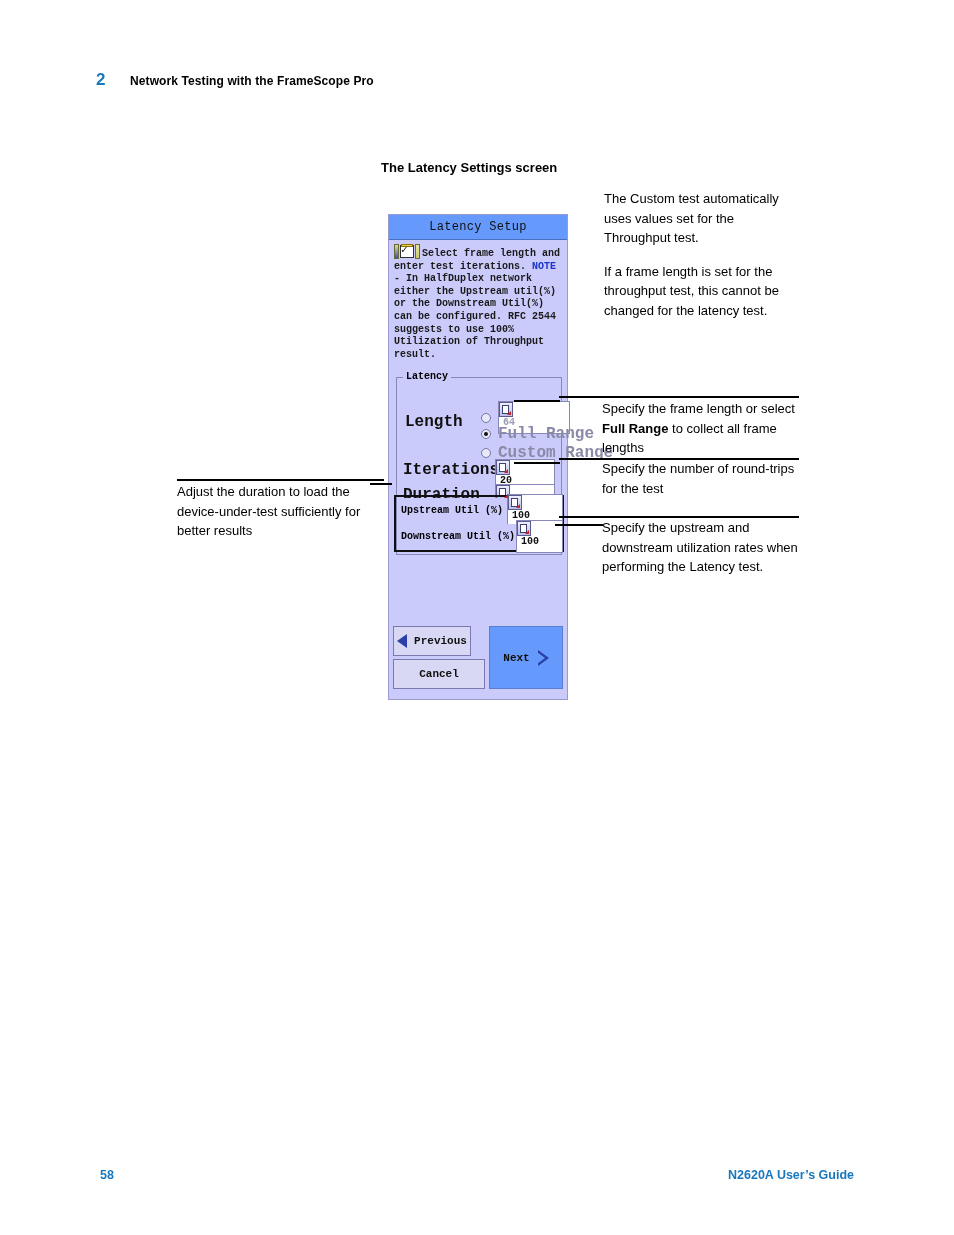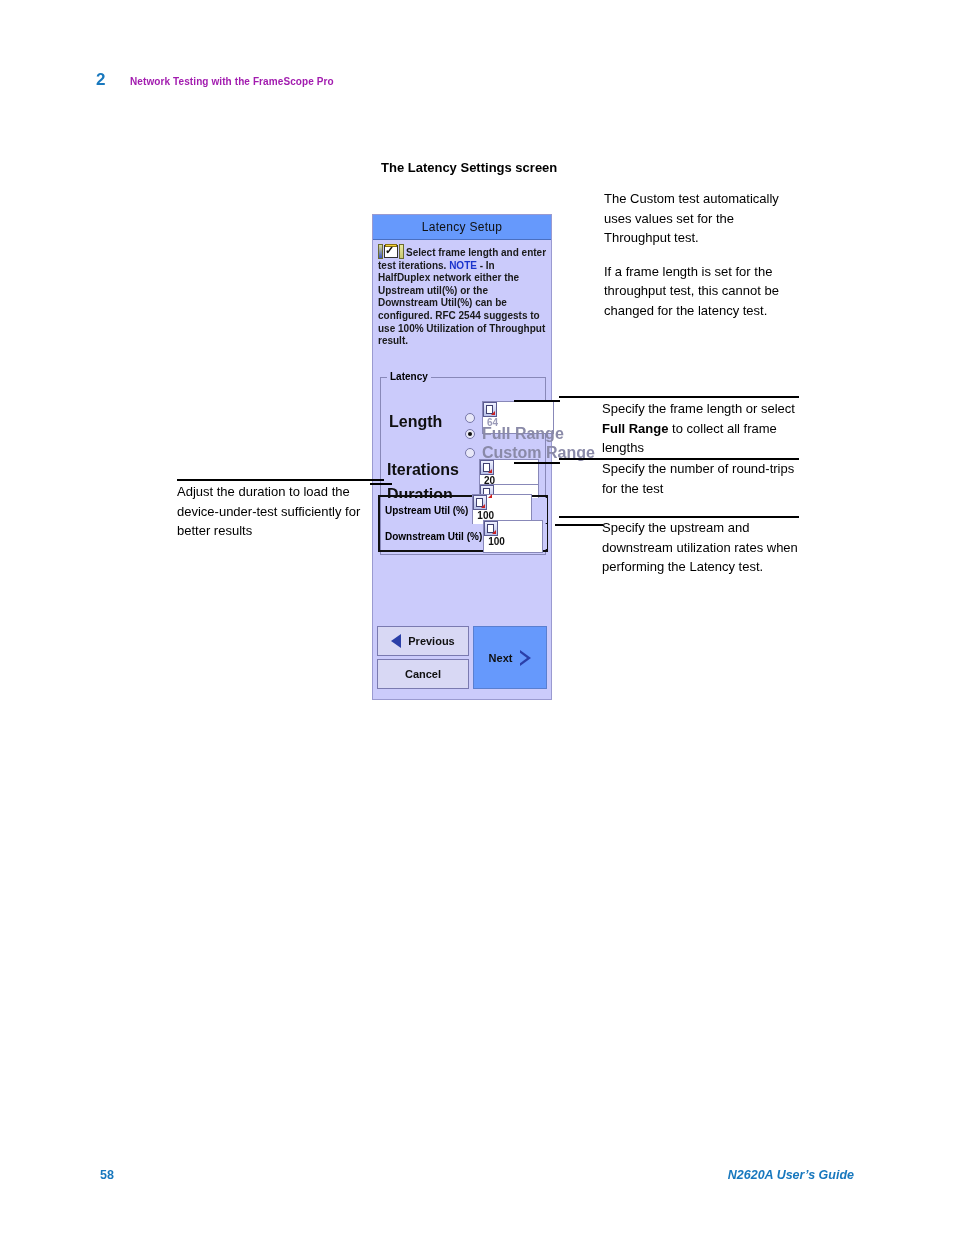--- a/index.html
+++ b/index.html
@@ -23,48 +23,49 @@
     display: flex;
     align-items: baseline;
   }
   .chapter-num {
     color: #1878be;
     font-size: 17px;
     font-weight: bold;
     width: 34px;
   }
   .chapter-title {
-    color: #a21caf;
-    font-size: 10px;
+    color: #000000;
+    font-size: 12px;
     font-weight: bold;
     letter-spacing: 0.1px;
   }
 
   
   .section-heading {
     position: absolute;
     left: 381px;
     top: 160px;
     font-size: 13px;
     font-weight: bold;
     color: #000000;
   }
 
   
   .device-dialog {
     position: absolute;
-    left: 372px;
+    left: 388px;
     top: 214px;
     width: 180px;
     height: 486px;
     background: #cbcbfb;
     border: 1px solid #9a9ad0;
     box-sizing: border-box;
     font-size: 10px;
     color: #000000;
+    font-family: Liberation Mono, monospace;
   }
   .dialog-titlebar {
     height: 24px;
     background: #6699fc;
     border-bottom: 1px solid #4a6fc0;
     display: flex;
     align-items: center;
     justify-content: center;
     font-size: 12px;
     font-weight: normal;
@@ -269,21 +270,21 @@
     display: flex;
     align-items: center;
     justify-content: center;
     font-size: 11px;
     font-weight: bold;
     color: #101010;
   }
   .btn-prev {
     left: 4px;
     top: 411px;
-    width: 92px;
+    width: 78px;
     height: 30px;
     gap: 7px;
   }
   .btn-cancel {
     left: 4px;
     top: 444px;
     width: 92px;
     height: 30px;
   }
   .btn-next {
@@ -348,21 +349,20 @@
     font-weight: bold;
     color: #1878be;
   }
   .footer-title {
     position: absolute;
     right: 100px;
     top: 1168px;
     font-size: 12.5px;
     font-weight: bold;
     color: #1878be;
-    font-style: italic;
   }
 </style>
 </head>
 <body>
 
 <div class="page-header">
   <span class="chapter-num">2</span>
   <span class="chapter-title">Network Testing with the FrameScope Pro</span>
 </div>
 

